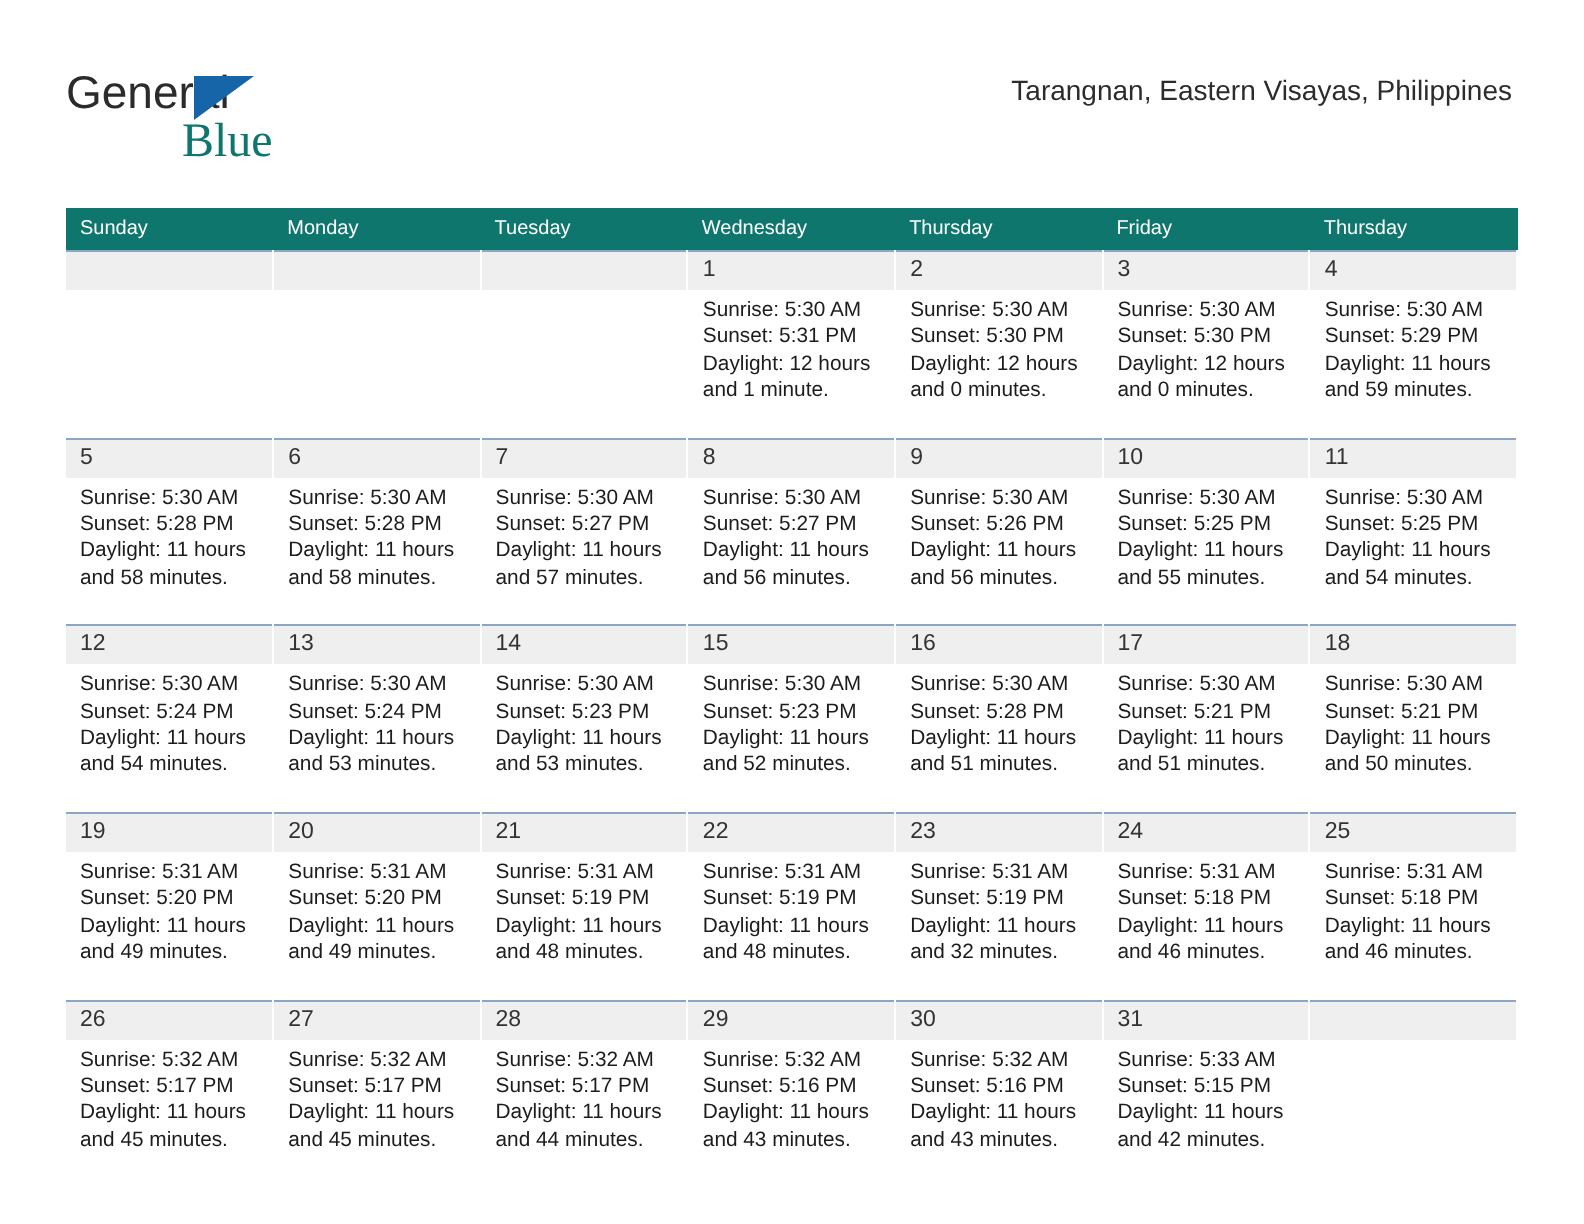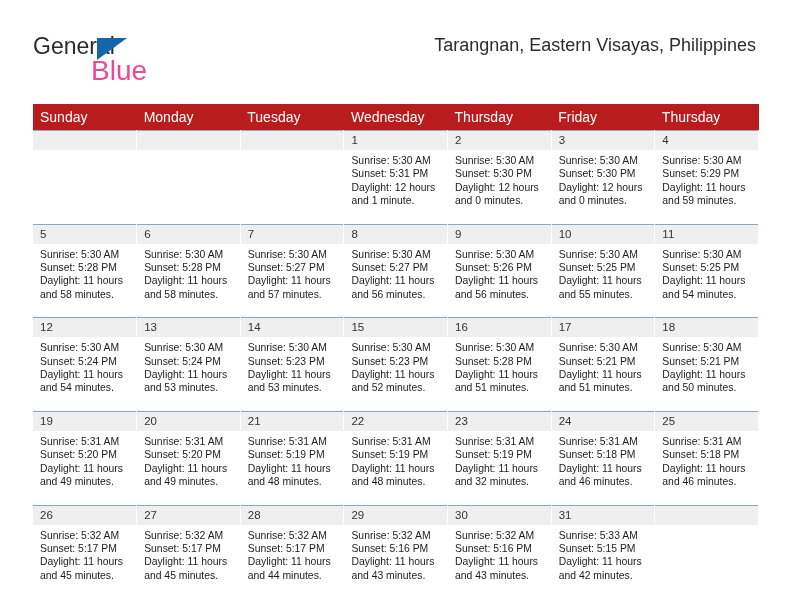--- a/index.html
+++ b/index.html
@@ -52,58 +52,58 @@
     top: 5px;
     width: 0;
     height: 0;
     border-left: 30px solid #1565a8;
     border-bottom: 22px solid transparent;
   }
   .logo-blue {
     position: absolute;
     left: 58px;
     top: 25px;
-    font-size: 28px;
-    color: #ec4899;
+    font-size: 24px;
+    color: #0f766e;
     line-height: 26px;
-    font-family: Liberation Sans, sans-serif;
+    font-family: Liberation Serif, serif;
   }
   .title-block {
     position: absolute;
     right: 36px;
     top: 28px;
     text-align: right;
   }
   .cal-title {
     font-size: 29px;
     color: #3a3a3a;
     line-height: 34px;
     white-space: nowrap;
   }
   .cal-subtitle {
     margin-top: 9px;
-    font-size: 18px;
+    font-size: 14px;
     color: #2c2c2c;
     line-height: 17px;
     white-space: nowrap;
   }
 
   
   .calendar {
     position: absolute;
     left: 33px;
     top: 104px;
     width: 726px;
     border-collapse: collapse;
     table-layout: fixed;
   }
   .calendar th {
-    background: #b91c1c;
+    background: #0f766e;
     color: #ffffff;
-    font-size: 14px;
+    font-size: 10px;
     font-weight: normal;
     text-align: left;
     padding: 5px 0 5px 7px;
     height: 11px;
     border: none;
     margin-left: 13px;
   }
   .calendar td {
     vertical-align: top;
     padding: 0;

